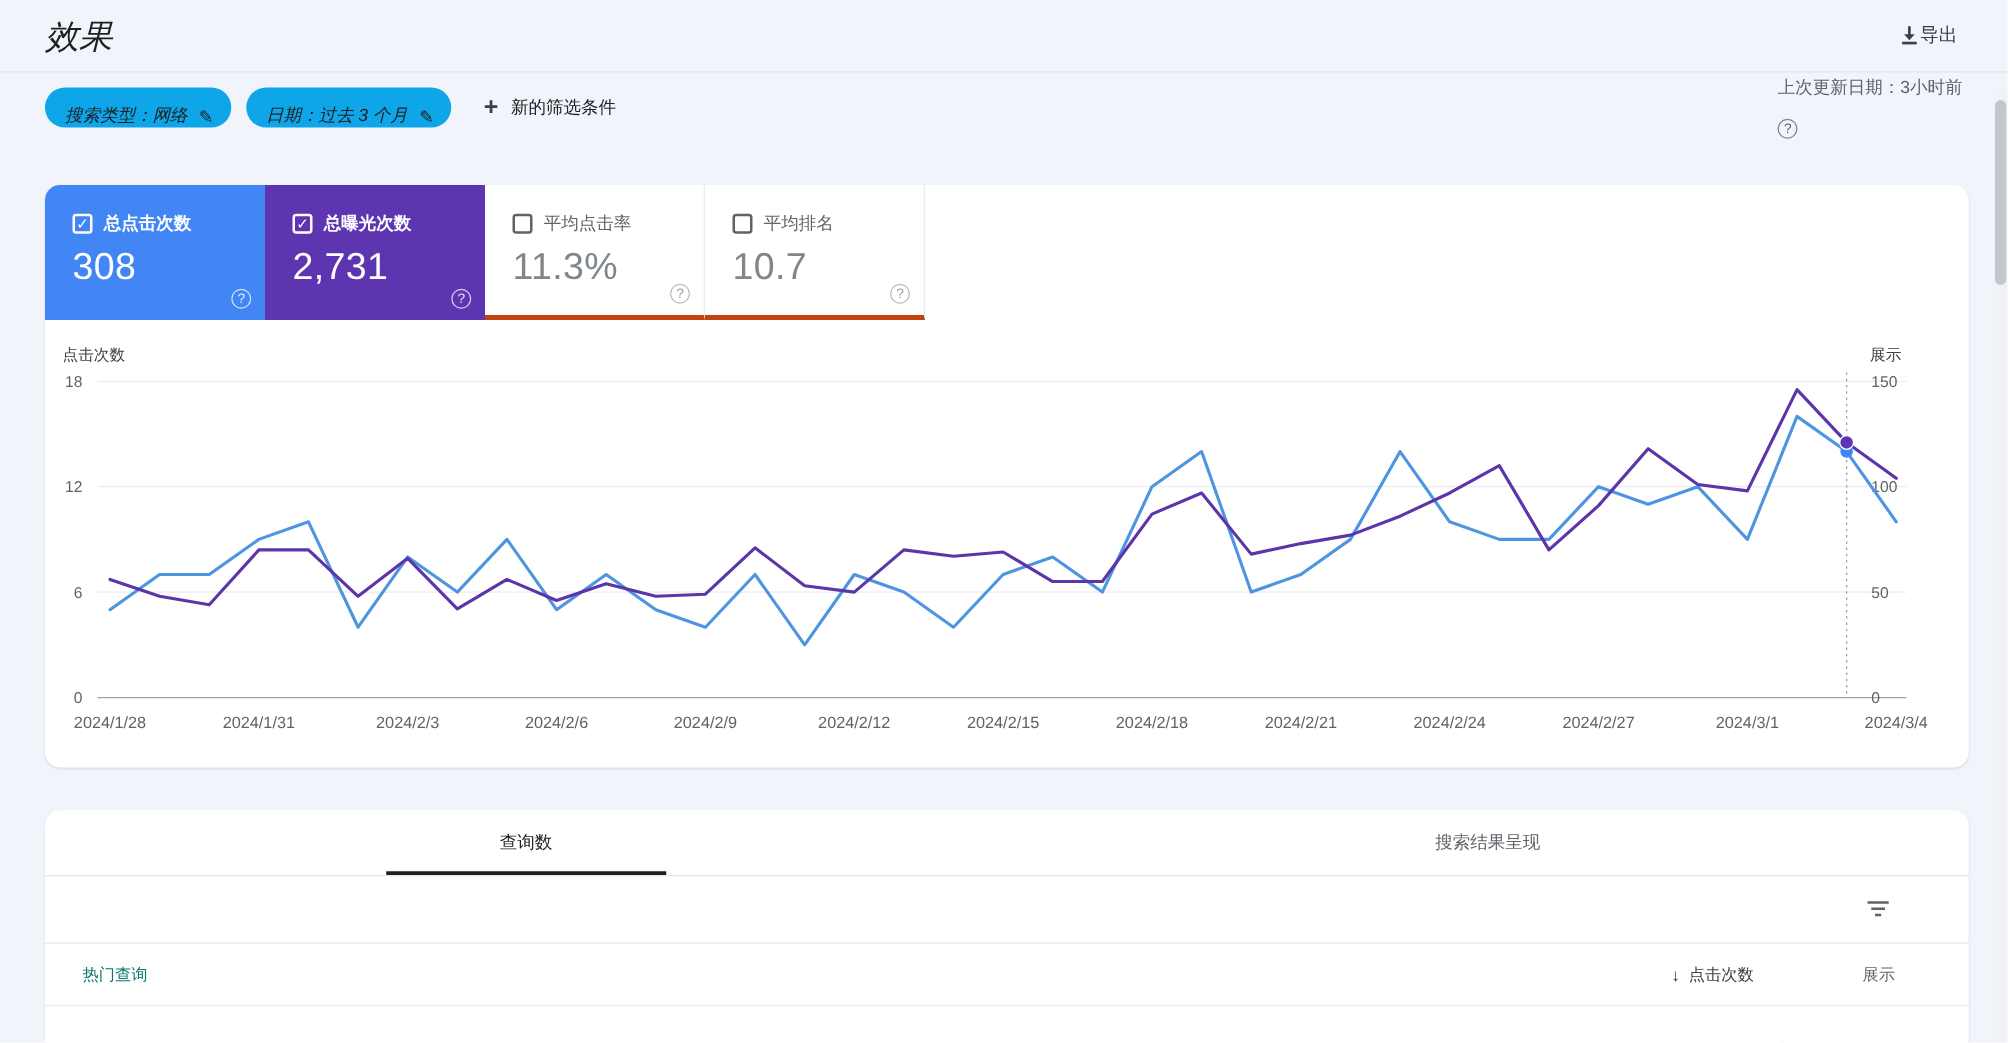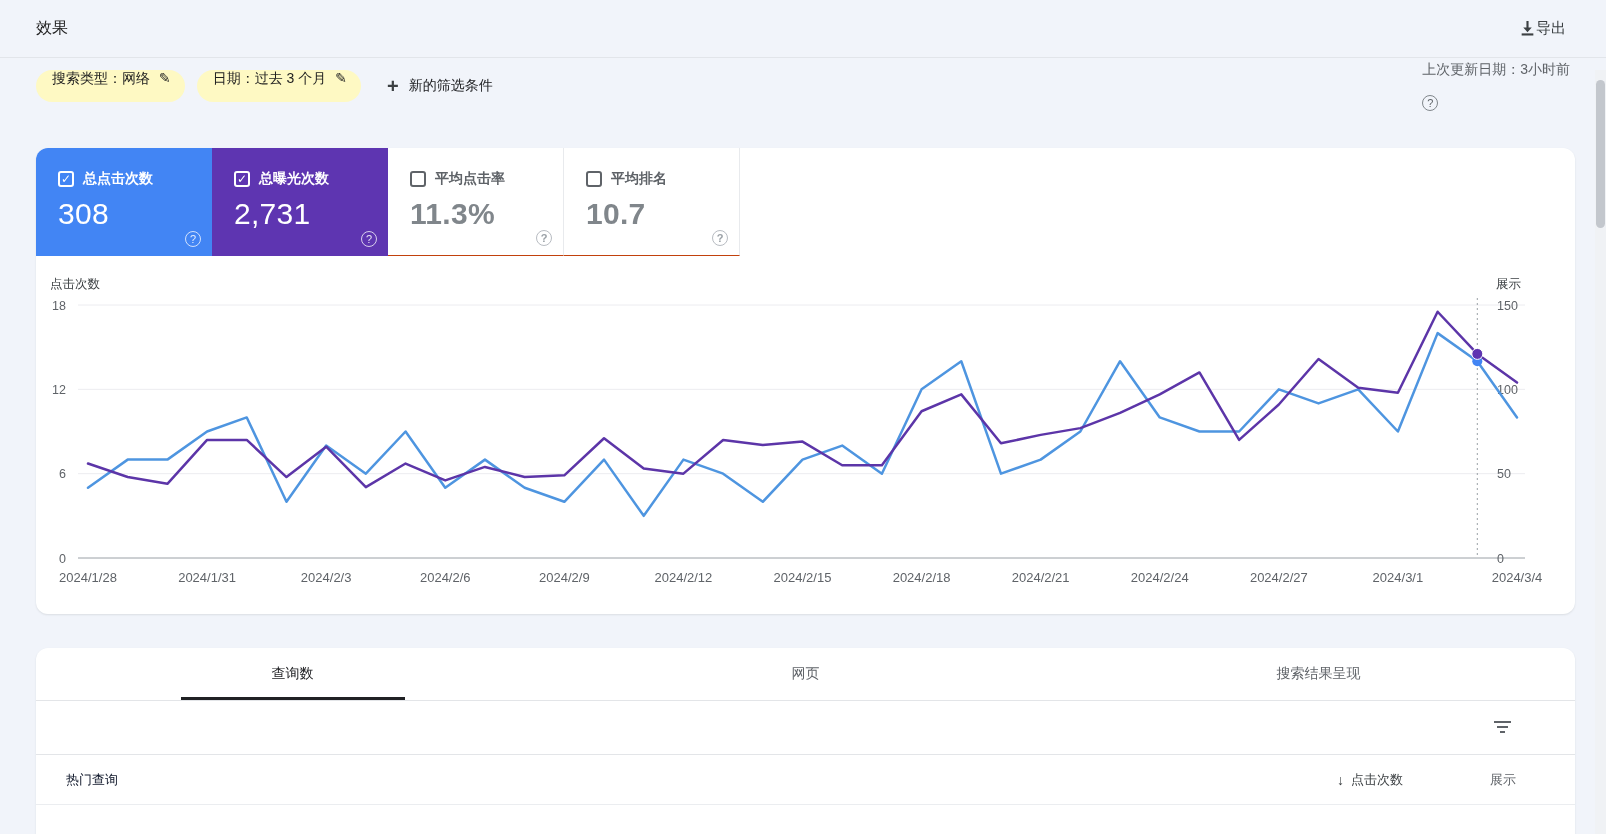--- a/index.html
+++ b/index.html
@@ -5,30 +5,30 @@
   * { margin:0; padding:0; box-sizing:border-box; }
   html,body { width:1606px; height:834px; overflow:hidden; }
   body {
     font-family:"Liberation Sans","DejaVu Sans",sans-serif;
     background:#f1f4fa; color:#202124; position:relative;
   }
   
   .topbar { position:absolute; left:0; top:0; width:1606px; height:58px;
             border-bottom:1px solid #e2e5ea; display:flex; align-items:center;
             padding:0 40px 0 36px; }
-  .page-title { font-size:16px; color:#1f1f1f; }
+  .page-title { font-size:27px; color:#1f1f1f;font-style:italic; }
   .export-btn { margin-left:auto; display:flex; align-items:center; 
                 cursor:pointer; color:#3c4043; }
   .export-btn span { font-size:15px; }
   
   .filterbar { position:absolute; left:36px; top:70px; width:1534px; height:32px;
                display:flex; align-items:center; }
-  .chip { height:32px; background:#fef9c3; border-radius:16px; display:flex;
-          align-items:flex-start; padding:0 14px 0 16px; font-size:14px; color:#1f1f1f;
-          margin-right:12px; cursor:pointer; }
+  .chip { height:32px; background:#0ea5e9; border-radius:16px; display:flex;
+          align-items:flex-end; padding:0 14px 0 16px; font-size:14px; color:#1f1f1f;
+          margin-right:12px; cursor:pointer;font-style:italic; }
   .chip .pencil { font-size:14px; margin-left:9px; color:#1f1f1f; }
   .add-filter { display:flex; align-items:center; margin-left:14px; cursor:pointer; }
   .add-filter .plus { font-size:20px; color:#3c4043; margin-right:10px; font-weight:bold; }
   .add-filter span.lbl { font-size:14px; color:#202124; }
   .last-updated { margin-left:auto; display:flex; align-items:flex-start; gap:16px;
                   font-size:14px; color:#5f6368;flex-direction:column; }
   .qmark { width:16px; height:16px; border:1px solid #80868b; border-radius:50%;
            font-size:11px; color:#5f6368; display:inline-flex; align-items:center;
            justify-content:center; }
   
@@ -42,40 +42,40 @@
   .metric .cbx { width:16px; height:16px; border:2px solid #5f6368; border-radius:3px;
                  display:flex; align-items:center; justify-content:center;
                  font-size:12px; line-height:1; }
   .metric .lab { font-size:14px; color:#5f6368; margin-left:9px; white-space:nowrap; }
   .metric .val { font-size:30px; color:#80868b; margin-top:9px; letter-spacing:.3px; }
   .metric .q   { position:absolute; right:11px; bottom:9px; border-color:#b8bcc2; color:#9aa0a6; }
   .metric.sel .cbx { border-color:#fff; color:#fff; }
   .metric.sel .lab { color:#fff; font-weight:bold; }
   .metric.sel .val { color:#fff; }
   .metric.sel .q { border-color:rgba(255,255,255,.75); color:rgba(255,255,255,.85); }
-  .metric.unsel { border-right:1px solid #e8eaed; border-bottom:1px solid #c2410c;font-weight:bold; }
+  .metric.unsel { border-right:1px solid #e8eaed; border-bottom:4px solid #c2410c; }
   #chart-wrap { position:absolute; left:0; top:124px; width:1539px; height:336px; }
   
   #card-table { left:36px; top:648px; width:1539px; height:240px; }
   .tabs { display:flex; height:53px; border-bottom:1px solid #e3e5e8; }
   .tab { flex:1; display:flex; align-items:center; justify-content:center;
          font-size:14px; color:#5f6368; cursor:pointer; position:relative; }
   .tab.active { color:#202124; font-weight:normal; }
   .tab .underline { position:absolute; bottom:0; left:50%; margin-left:-112px;
                     width:224px; height:3px; background:#202124; }
   .filter-row { height:54px; border-bottom:1px solid #e3e5e8; position:relative; }
   .filter-icon { position:absolute; right:64px; top:20px; width:17px; height:13px;
                  cursor:pointer; }
   .filter-icon i { display:block; background:#5f6368; height:2px; margin:0 auto 3px; }
   .filter-icon i:nth-child(1){ width:17px; }
   .filter-icon i:nth-child(2){ width:11px; }
   .filter-icon i:nth-child(3){ width:5px; }
   .thead { height:50px; border-bottom:1px solid #ebedf0; position:relative;
            display:flex; align-items:center; }
-  .thead .qcol { position:absolute; left:30px; font-size:13px; color:#0f172a; }
+  .thead .qcol { position:absolute; left:30px; font-size:13px; color:#0f766e; }
   .thead .clickscol { position:absolute; right:172px; font-size:13px; color:#3c4043;
                       display:flex; align-items:center; gap:7px; cursor:pointer; }
   .thead .clickscol .arr { color:#3c4043; font-size:14px; }
   .thead .impcol { position:absolute; right:59px; font-size:13px; color:#5f6368; cursor:pointer; }
   
   .scroll-track { position:absolute; left:1595px; top:70px; width:11px; height:764px;
                   background:#f0f2f5; }
   .scroll-thumb { position:absolute; left:1px; top:10px; width:9px; height:148px;
                   background:#c3c7cd; border-radius:5px; }
   svg text { font-family:"Liberation Sans","DejaVu Sans",sans-serif; }
@@ -188,23 +188,20 @@
   </div>
 </div>
 
 <div class="card" id="card-table">
   <div class="tabs">
     <div class="tab active">
       <span>查询数</span>
       <div class="underline"></div>
     </div>
     <div class="tab">
-        <span>网页</span>
-      </div>
-    <div class="tab">
         <span>搜索结果呈现</span>
       </div>
   </div>
   <div class="filter-row">
     <div class="filter-icon">
         <i></i>
         <i></i>
         <i></i>
       </div>
   </div>

